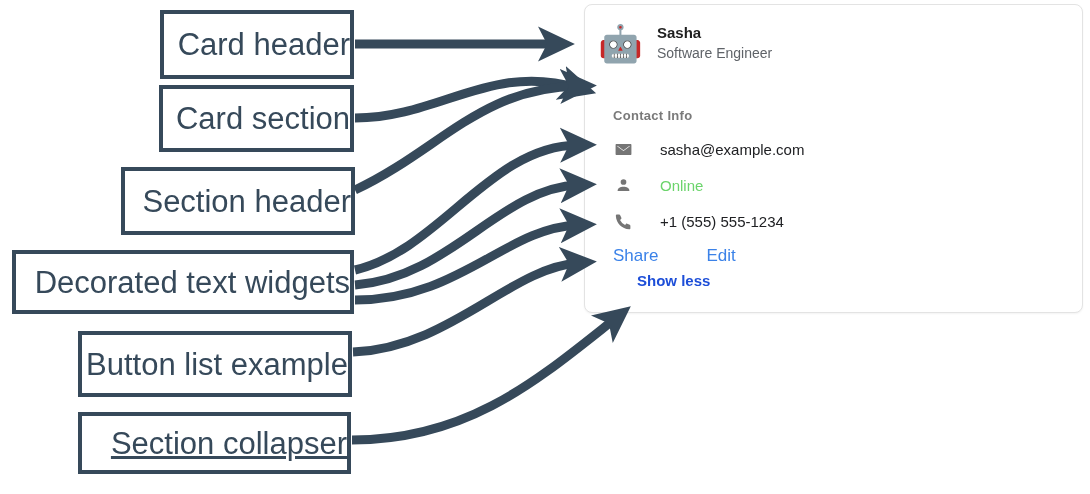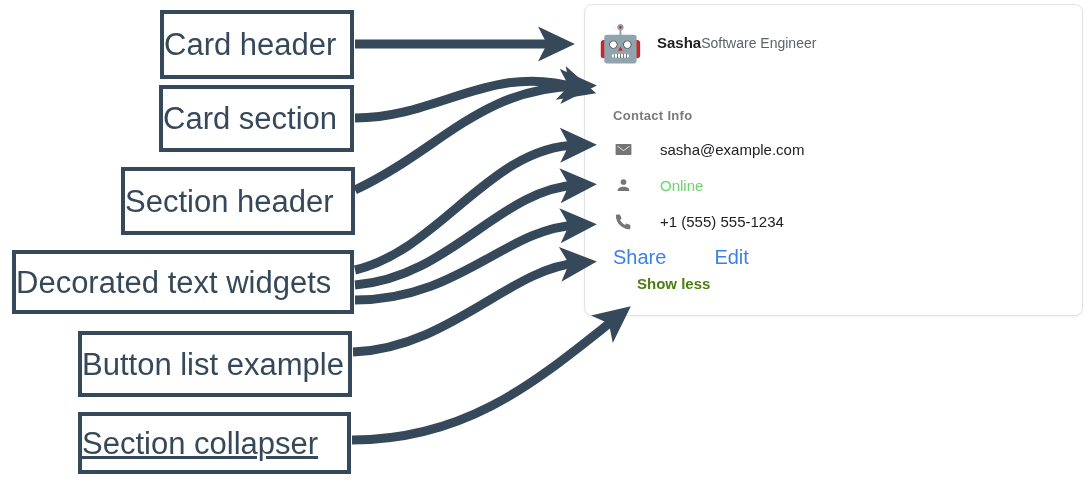--- a/index.html
+++ b/index.html
@@ -27,21 +27,21 @@
     height: 494px;
     pointer-events: none;
   }
   .callout-box {
     position: absolute;
     box-sizing: border-box;
     border: 4px solid #36495a;
     background: #ffffff;
     display: flex;
     align-items: center;
-    justify-content: flex-start;
+    justify-content: flex-end;
     color: #36495a;
     font-family: "Liberation Sans", sans-serif;
     font-size: 31px;
     line-height: 1;
     white-space: nowrap;
   }
 
   
   #profile-card {
     position: absolute;
@@ -69,20 +69,21 @@
     flex: 0 0 auto;
     display: flex;
     align-items: center;
     justify-content: center;
     font-size: 36px;
     line-height: 1;
     user-select: none;
   }
   .header-text {
     display: flex;
+    flex-direction: column;
     justify-content: center;
   }
   .header-title {
     font-size: 15px;
     font-weight: bold;
     color: #1f1f1f;
     line-height: 1.35;
   }
   .header-subtitle {
     font-size: 14px;
@@ -123,37 +124,37 @@
     text-align: center;
   }
   .kv-text.status-online { color: #6bd46b; }
 
   .button-list {
     display: flex;
     align-items: center;
     margin: 0 0 8px 14px;
   }
   .text-button {
-    font-size: 20px;
+    font-size: 17px;
     color: #3b82e8;
     background: none;
     border: none;
     padding: 0;
     margin: 0 48px 0 0;
     cursor: pointer;
     font-family: "Liberation Sans", sans-serif;
     line-height: 1;
   }
   .section-collapser {
     margin: 0 0 0 38px;
   }
   .collapser-button {
     font-size: 15px;
     font-weight: bold;
-    color: #4d7c0f;
+    color: #1d4ed8;
     background: none;
     border: none;
     padding: 0;
     cursor: pointer;
     font-family: "Liberation Sans", sans-serif;
     line-height: 1;
   }
 </style>
 </head>
 <body>

